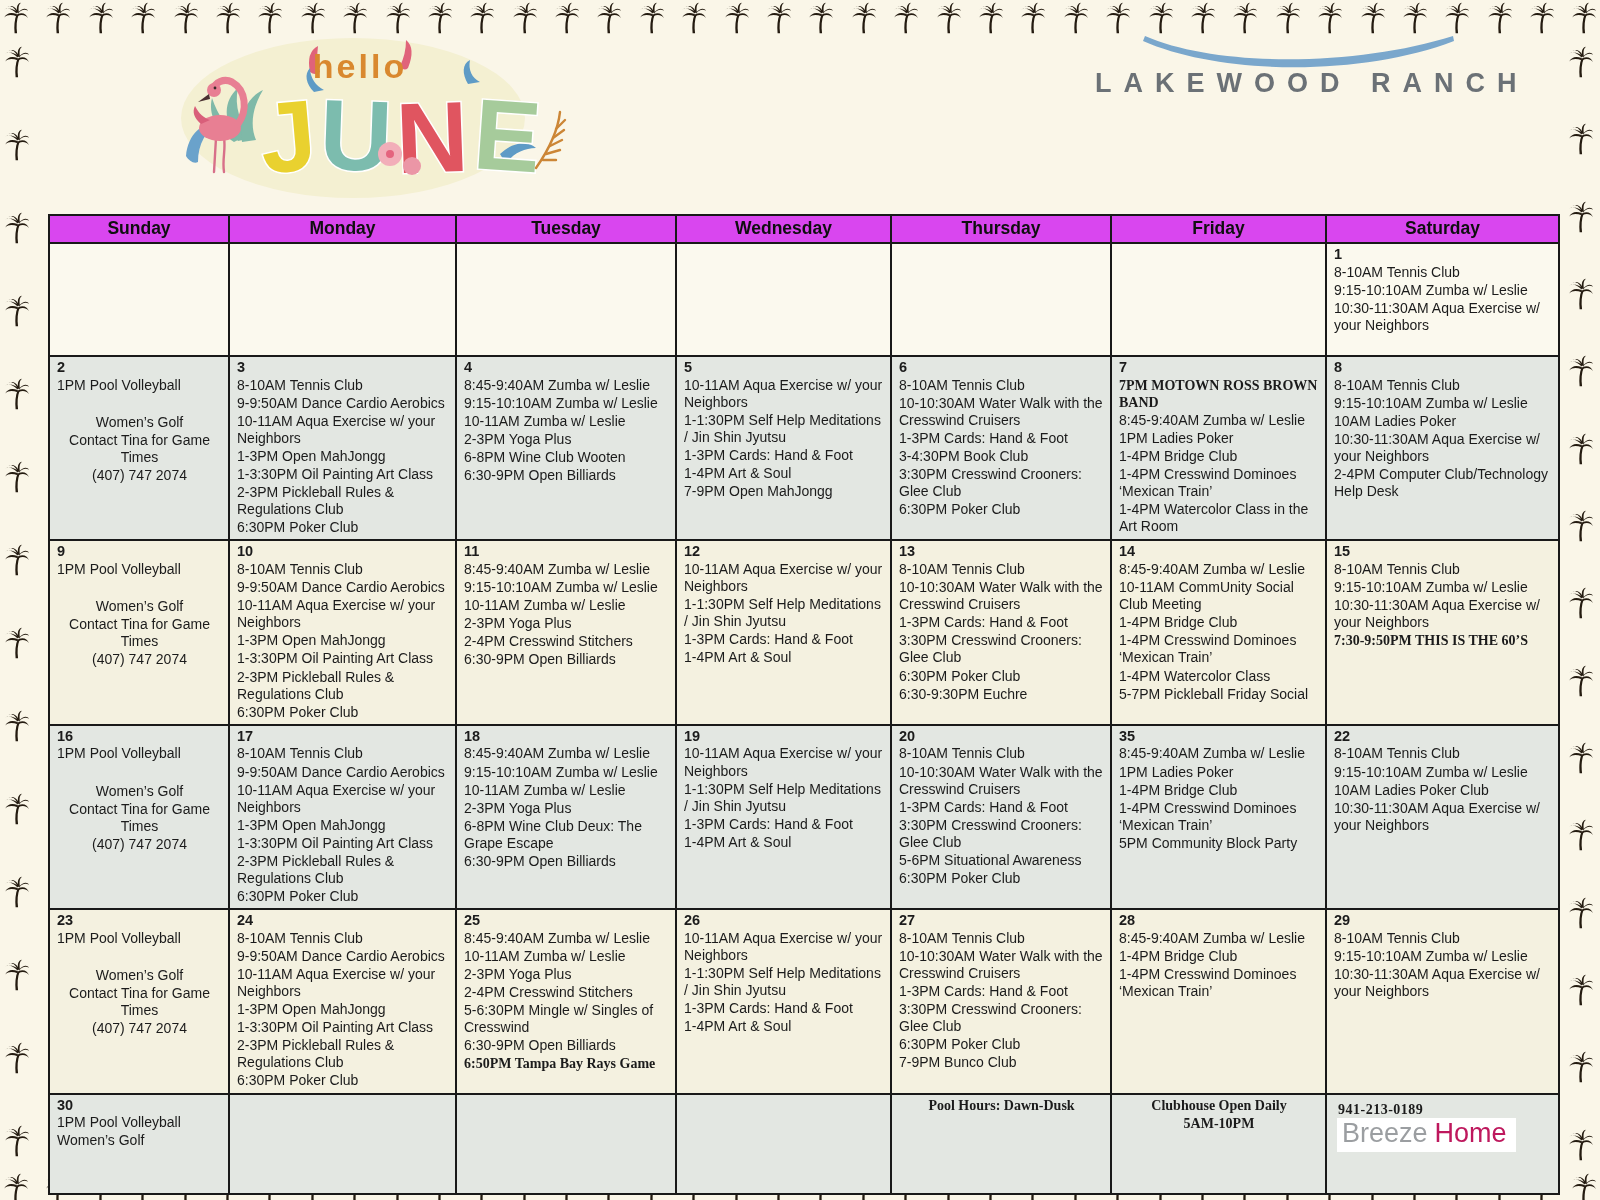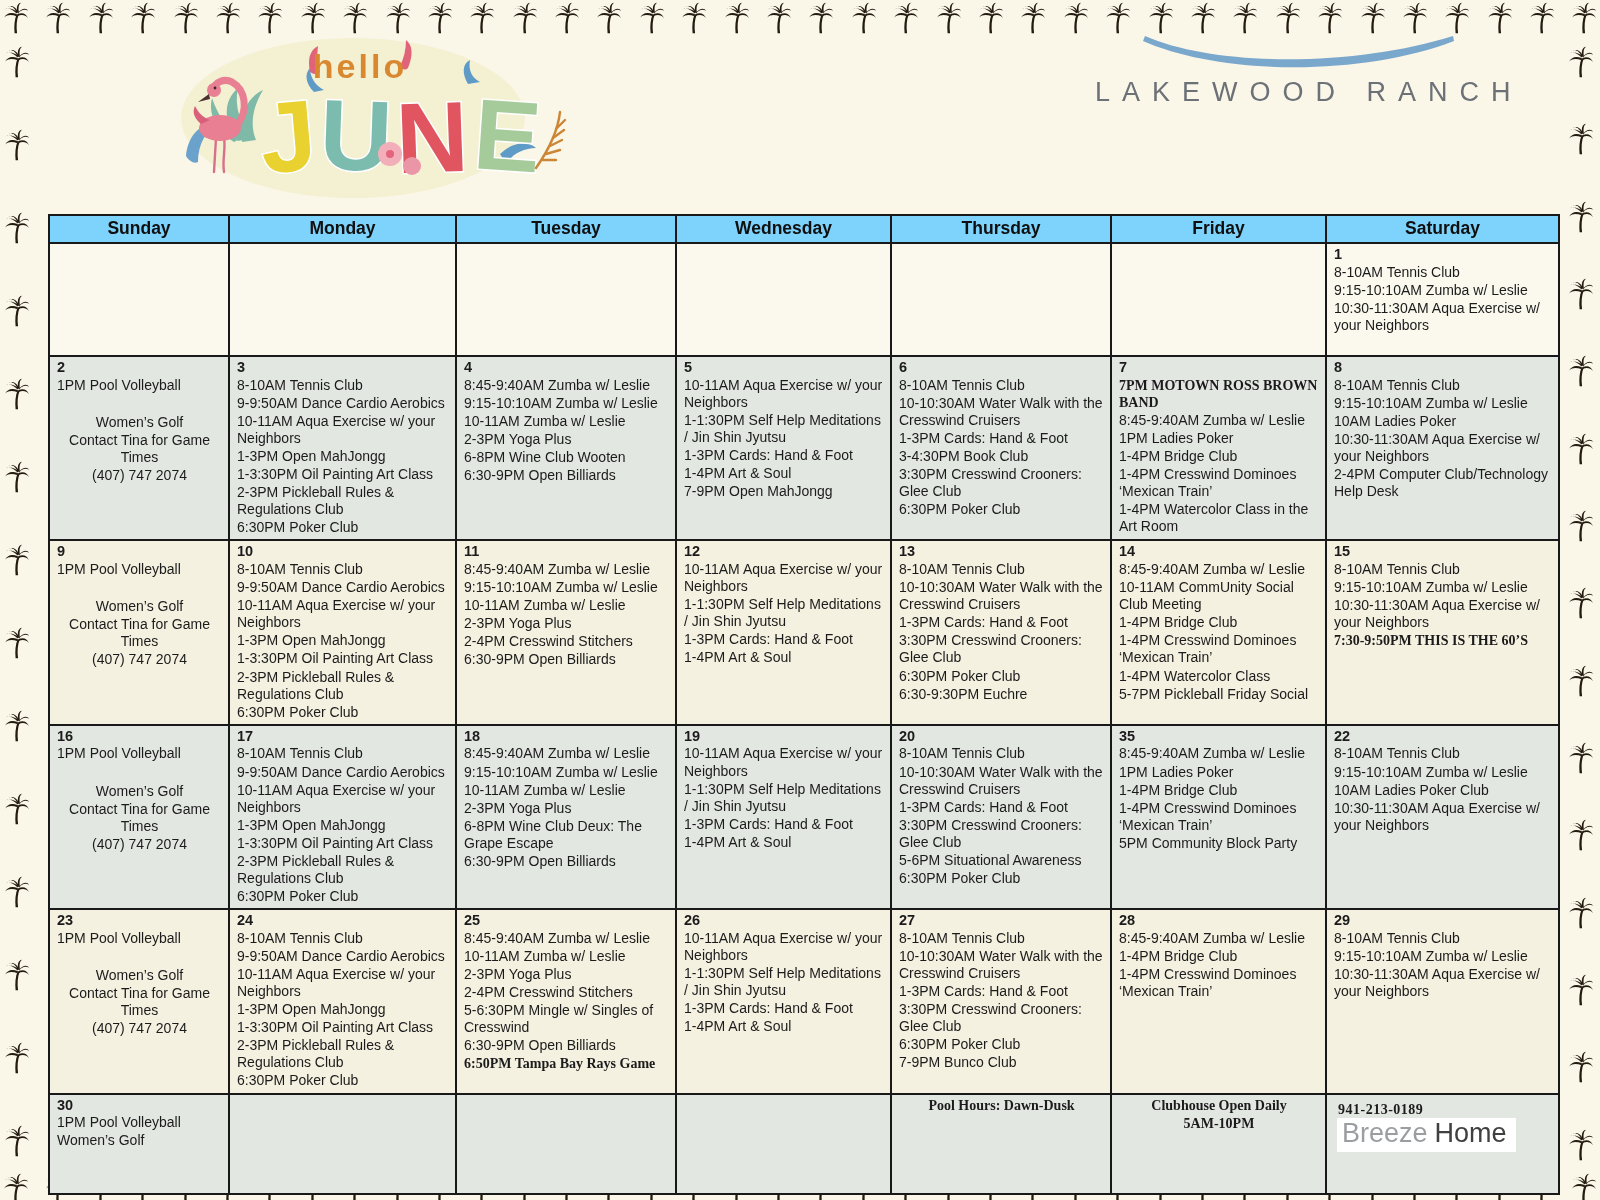--- a/index.html
+++ b/index.html
@@ -16,41 +16,41 @@
   .pb-right{right:3px;top:46px;bottom:38px;width:30px;flex-direction:column;justify-content:space-between;}
 
   
   .hero{position:absolute;left:168px;top:26px;width:615px;height:180px;}
 
   
   .brand{position:absolute;left:1095px;top:46px;width:415px;text-align:center;}
   .brand-name{font-size:52px;font-weight:bold;letter-spacing:2px;line-height:1;white-space:nowrap;}
   .brand-name sup{font-size:13px;vertical-align:super;}
   .swoosh{display:block;margin:-12px auto 0 auto;width:360px;height:34px;}
-  .brand-sub{font-size:27px;letter-spacing:12px;margin-top:9px;white-space:nowrap;font-weight:normal;}
+  .brand-sub{font-size:27px;letter-spacing:12px;margin-top:0px;white-space:nowrap;font-weight:bold;}
 
   
   table.cal{position:absolute;left:48px;top:214px;width:1510px;border-collapse:collapse;table-layout:fixed;}
   table.cal th,table.cal td{border:2px solid #191919;}
-  table.cal th{background:#7dd3fc;font-size:17.5px;font-weight:bold;padding:2px 0 3px 0;color:#0f0f0f;}
+  table.cal th{background:#d946ef;font-size:17.5px;font-weight:bold;padding:2px 0 3px 0;color:#0f0f0f;}
   table.cal td{vertical-align:top;padding:2px 6px 2px 7px;font-size:14px;line-height:1.22;}
   tr.row-first{height:113px;}  tr.row-first td{background:#fbf9ee;}
   tr.row-shaded td{background:#e3e7e2;}
   tr.row-cream  td{background:#f4f1e0;}
   tr.row-mid{height:180px;}
   tr.row-last{height:100px;}
   .daynum{font-weight:bold;font-size:14.5px;}
   .ev{margin-bottom:1px;}
   .ev.bold{font-weight:bold;font-family:Liberation Serif, serif;}
   .ev.center{text-align:center;}
   .ev.gap{margin-top:20px;}
   .ev.phone{font-size:14px;font-weight:bold;letter-spacing:0.5px;margin:4px 0 0 4px;}
   .breeze{display:inline-block;background:#ffffff;padding:0 9px 3px 5px;margin-left:3px;font-size:27px;line-height:1.15;}
   .breeze .b1{color:#9b9ea1;}
-  .breeze .b2{color:#404040;margin-left:7px;}
+  .breeze .b2{color:#be185d;margin-left:7px;}
 
   .watermark{position:absolute;left:1466px;top:566px;font-size:25px;color:#c7cbc2;opacity:.85;letter-spacing:1px;}
 </style>
 </head>
 <body>
 
 <div class="page">
 
   <div class="pborder pb-top">
       <svg viewBox="0 0 24 28" xmlns="http://www.w3.org/2000/svg" class="palm">

